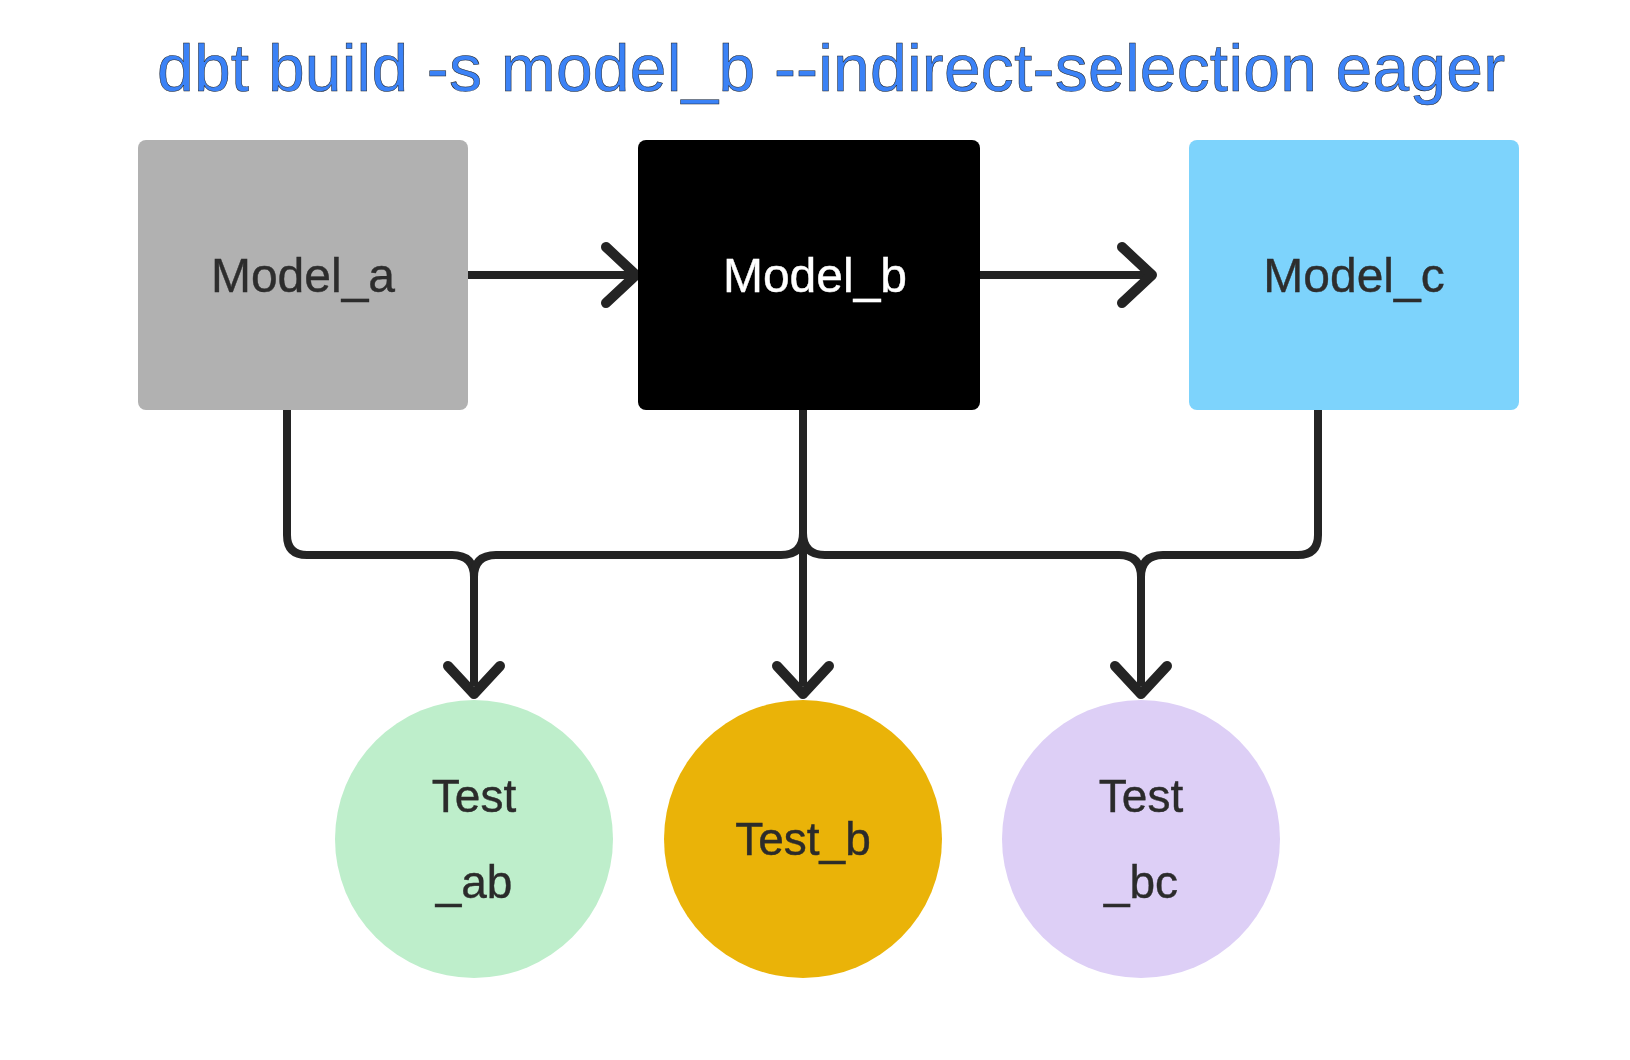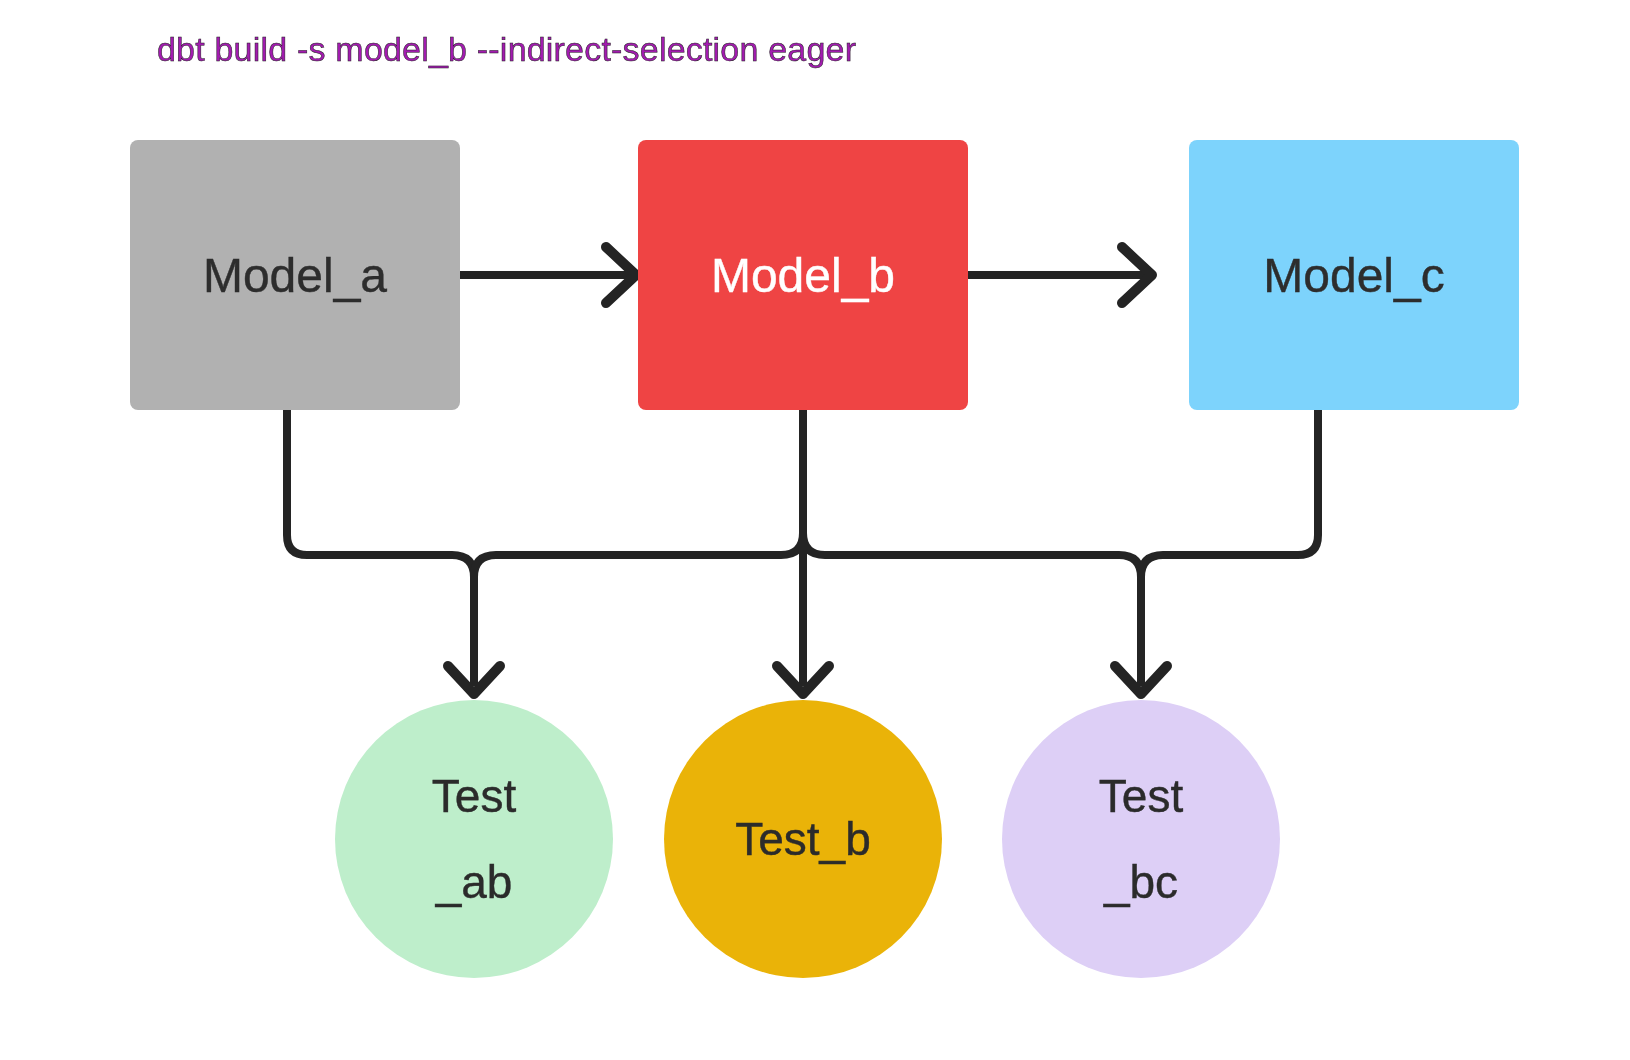--- a/index.html
+++ b/index.html
@@ -8,24 +8,24 @@
     width: 1630px;
     height: 1060px;
     background: #ffffff;
     overflow: hidden;
     font-family: "Liberation Sans", sans-serif;
   }
   .title {
     position: absolute;
     left: 157px;
     top: 30px;
-    font-size: 34px;
+    font-size: 66px;
     font-weight: 500;
     letter-spacing: 0.2px;
-    color: #a21caf;
+    color: #3b82f6;
     -webkit-text-stroke: 0.5px #1c1c1c;
     white-space: nowrap;
   }
   .edges {
     position: absolute;
     left: 0; top: 0;
     width: 1630px;
     height: 1060px;
     z-index: 1;
   }
@@ -36,21 +36,21 @@
     height: 270px;
     border-radius: 8px;
     display: flex;
     align-items: center;
     justify-content: center;
     z-index: 2;
     font-size: 48px;
     color: #2d2d2d;
     -webkit-text-stroke: 0.4px #2d2d2d;
   }
-  .node-a { left: 130px; background: #b1b1b1; }
+  .node-a { left: 138px; background: #b1b1b1; }
   .node-b { left: 638px; background: #4494f5; color: #ffffff; -webkit-text-stroke: 0.4px #ffffff; }
   .node-c { left: 1153px; background: #b1b1b1; }
   .test {
     position: absolute;
     top: 700px;
     width: 278px;
     height: 278px;
     border-radius: 50%;
     display: flex;
     flex-direction: column;
@@ -93,21 +93,21 @@
       <path d="M 1141 572 V 686"></path>
       <polyline points="448,666 474,694 500,666" stroke-width="10" stroke-linecap="round" stroke-linejoin="round"></polyline>
       <polyline points="777,666 803,694 829,666" stroke-width="10" stroke-linecap="round" stroke-linejoin="round"></polyline>
       <polyline points="1115,666 1141,694 1167,666" stroke-width="10" stroke-linecap="round" stroke-linejoin="round"></polyline>
     </g>
   </svg>
 
   <div class="node node-a" style="background: rgb(177, 177, 177);">
     <span>Model_a</span>
   </div>
-  <div class="node node-b" style="background: #ef4444;">
+  <div class="node node-b" style="background: #000000; padding-left: 12px;">
     <span>Model_b</span>
   </div>
   <div class="node node-c" style="background: #7dd3fc; margin-left: 36px;">
     <span>Model_c</span>
   </div>
 
   <div class="test test-ab" style="background: rgb(190, 238, 203);">
     <div class="tline">Test</div>
     <div class="tline">_ab</div>
   </div>

